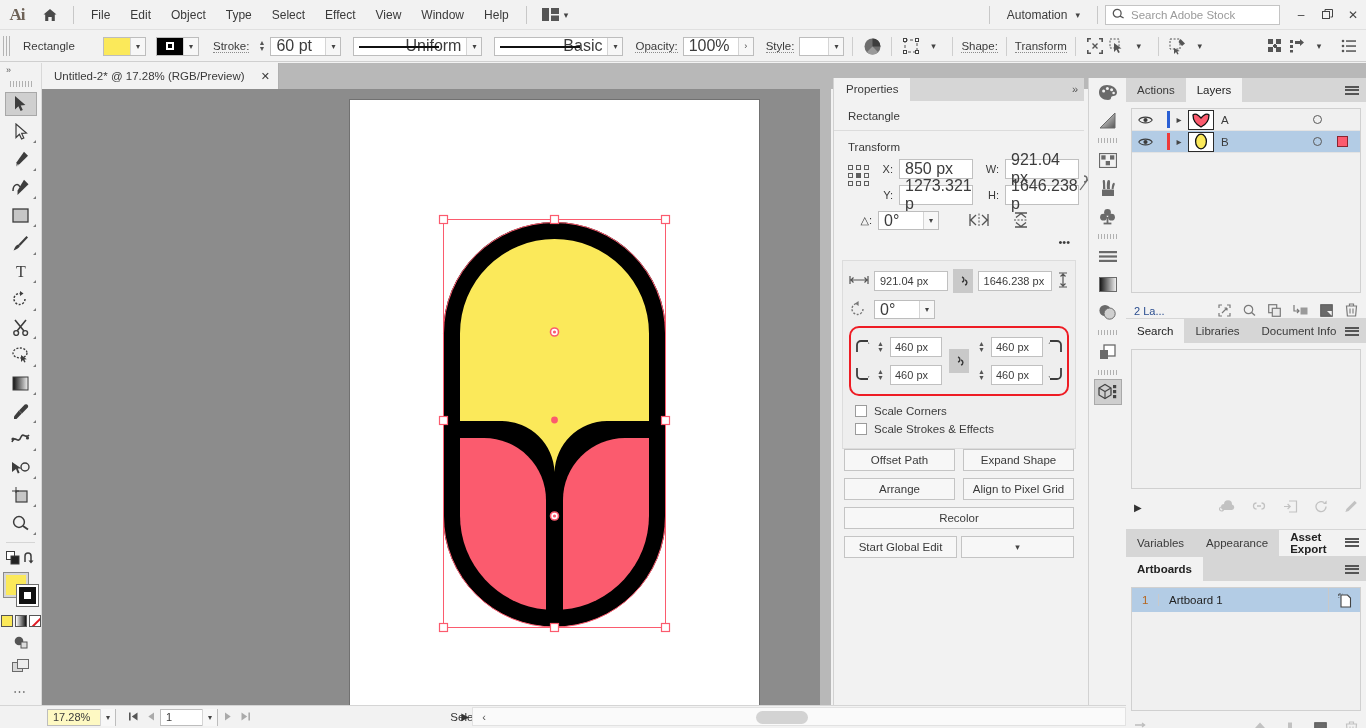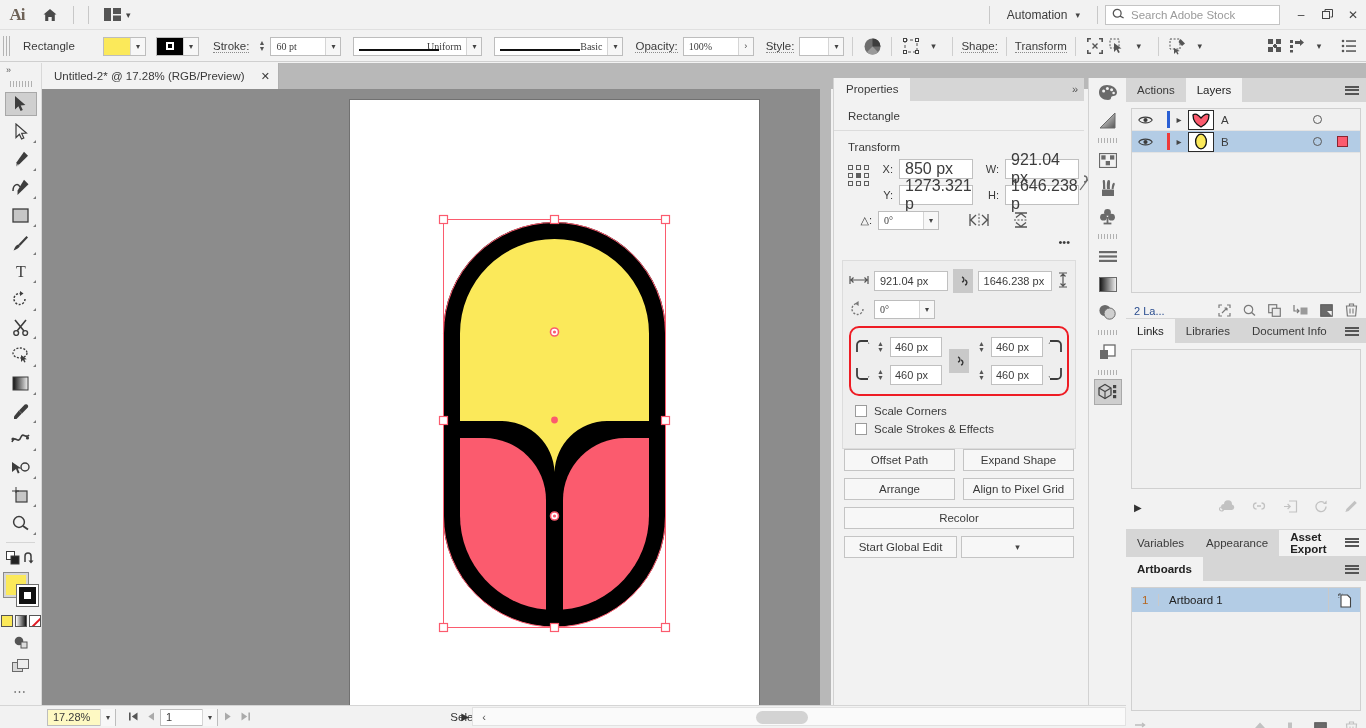--- a/index.html
+++ b/index.html
@@ -47,21 +47,21 @@
     background:repeating-linear-gradient(to right,#b4b4b4 0 1px,transparent 1px 3px);
     margin-right:6px;
   }
   .cb-label { font-size:11.5px; color:#3a3a3a; }
   .cb-label.dotted { border-bottom:1px dotted #8b8b8b; }
   .swatch-wrap { display:flex; align-items:center; border:1px solid #bdbdbd; height:19px; background:#fff;}
   .swatch { width:26px; height:17px; }
   .ddarrow { width:15px; height:17px; display:flex; align-items:center; justify-content:center; border-left:1px solid #d5d5d5; background:#f7f7f7;}
   .stepper { display:flex; flex-direction:column; align-items:center; justify-content:center; width:11px; line-height:6px; font-size:7px; color:#555;}
   .selbox { height:19px; border:1px solid #bdbdbd; background:#fff; display:flex; align-items:center; }
-  .selbox .txt { padding:0 5px; font-size:10px; display:flex; align-items:center; gap:4px;font-family:Liberation Serif, serif;}
+  .selbox .txt { padding:0 5px; font-size:16px; display:flex; align-items:center; gap:4px;}
   .cb-gap { width:10px; }
   .cb-sep { width:1px; height:19px; background:#cecece; margin:0 8px; }
   .iconbtn { width:22px; height:22px; display:flex; align-items:center; justify-content:center; }
 
   
   .tabbar {
     position:absolute; left:42px; top:63px; width:1324px; height:26px;
     background:#b8b8b8;
   }
   .doctab {
@@ -199,20 +199,31 @@
 <div class="app">
 
   <div class="menubar">
     <div class="ai-logo">Ai</div>
     <div class="home-ico">
       <svg width="16" height="16" viewBox="0 0 16 16">
           <path d="M8 2 L1.5 7.6 L3.2 7.6 L3.2 14 L6.3 14 L6.3 10 L9.7 10 L9.7 14 L12.8 14 L12.8 7.6 L14.5 7.6 Z" fill="#4a4a4a"></path>
         </svg>
     </div>
     <div class="vsep"></div>
+    <div class="menu-items">
+      <div class="menu-item">File</div>
+      <div class="menu-item">Edit</div>
+      <div class="menu-item">Object</div>
+      <div class="menu-item">Type</div>
+      <div class="menu-item">Select</div>
+      <div class="menu-item">Effect</div>
+      <div class="menu-item">View</div>
+      <div class="menu-item">Window</div>
+      <div class="menu-item">Help</div>
+    </div>
     <div class="vsep"></div>
     <div class="arrange-btn">
       <svg width="17" height="13" viewBox="0 0 17 13">
           <rect x="0" y="0" width="7" height="13" fill="#555"></rect>
           <rect x="9" y="0" width="8" height="6" fill="#555"></rect>
           <rect x="9" y="7.5" width="8" height="5.5" fill="#555"></rect>
         </svg>
       <span style="font-size:9px;color:#444;">▾</span>
     </div>
     <div class="spacer"></div>
@@ -1054,21 +1065,21 @@
                 <path d="M4.5 3 L4.5 1 L8.5 1 L8.5 3" fill="none" stroke="#7a7a7a" stroke-width="1.2"></path>
                 <path d="M5 5.5 L5 10.5 M8 5.5 L8 10.5" stroke="#7a7a7a" stroke-width="1.1"></path>
               </svg>
           </span>
         </span>
       </div>
     </div>
 
     <div style="height:211px;border-top:1px solid #d6d6d6;">
       <div class="rp-tabs">
-        <div class="rp-tab active">Links</div>
+        <div class="rp-tab active">Search</div>
         <div class="rp-tab">Libraries</div>
         <div class="rp-tab">Document Info</div>
         <div class="hamb">
             <span>
               <i></i>
               <i></i>
               <i></i>
             </span>
           </div>
       </div>

